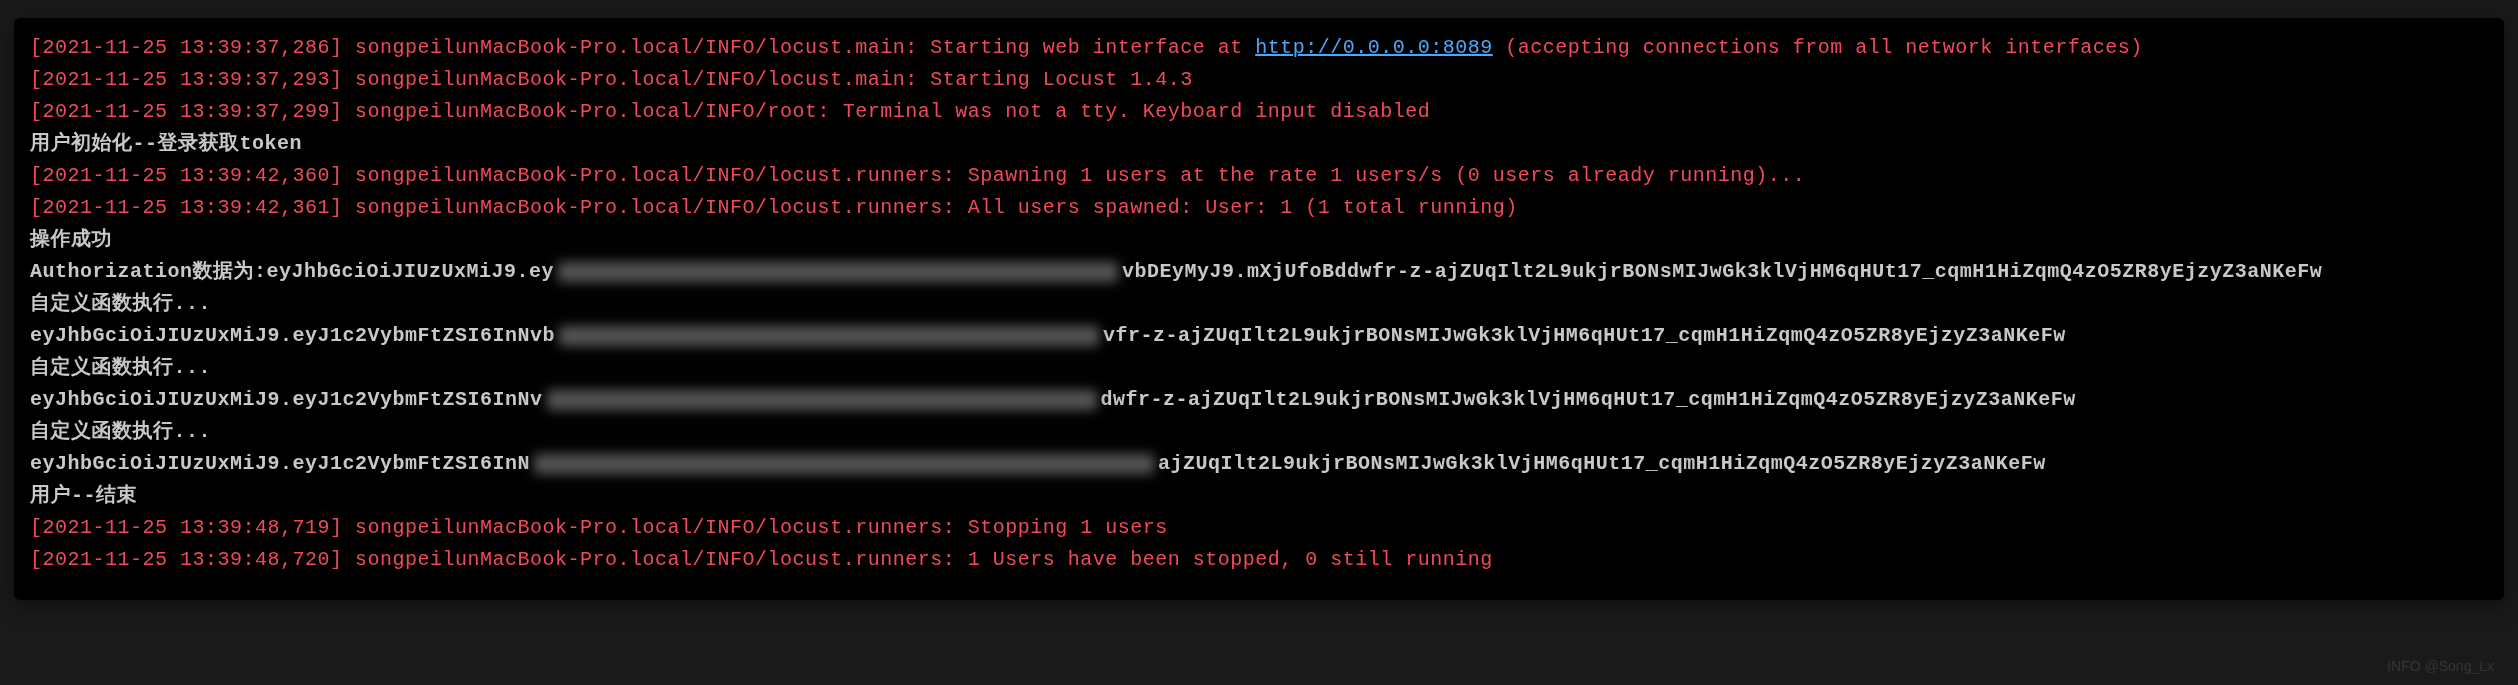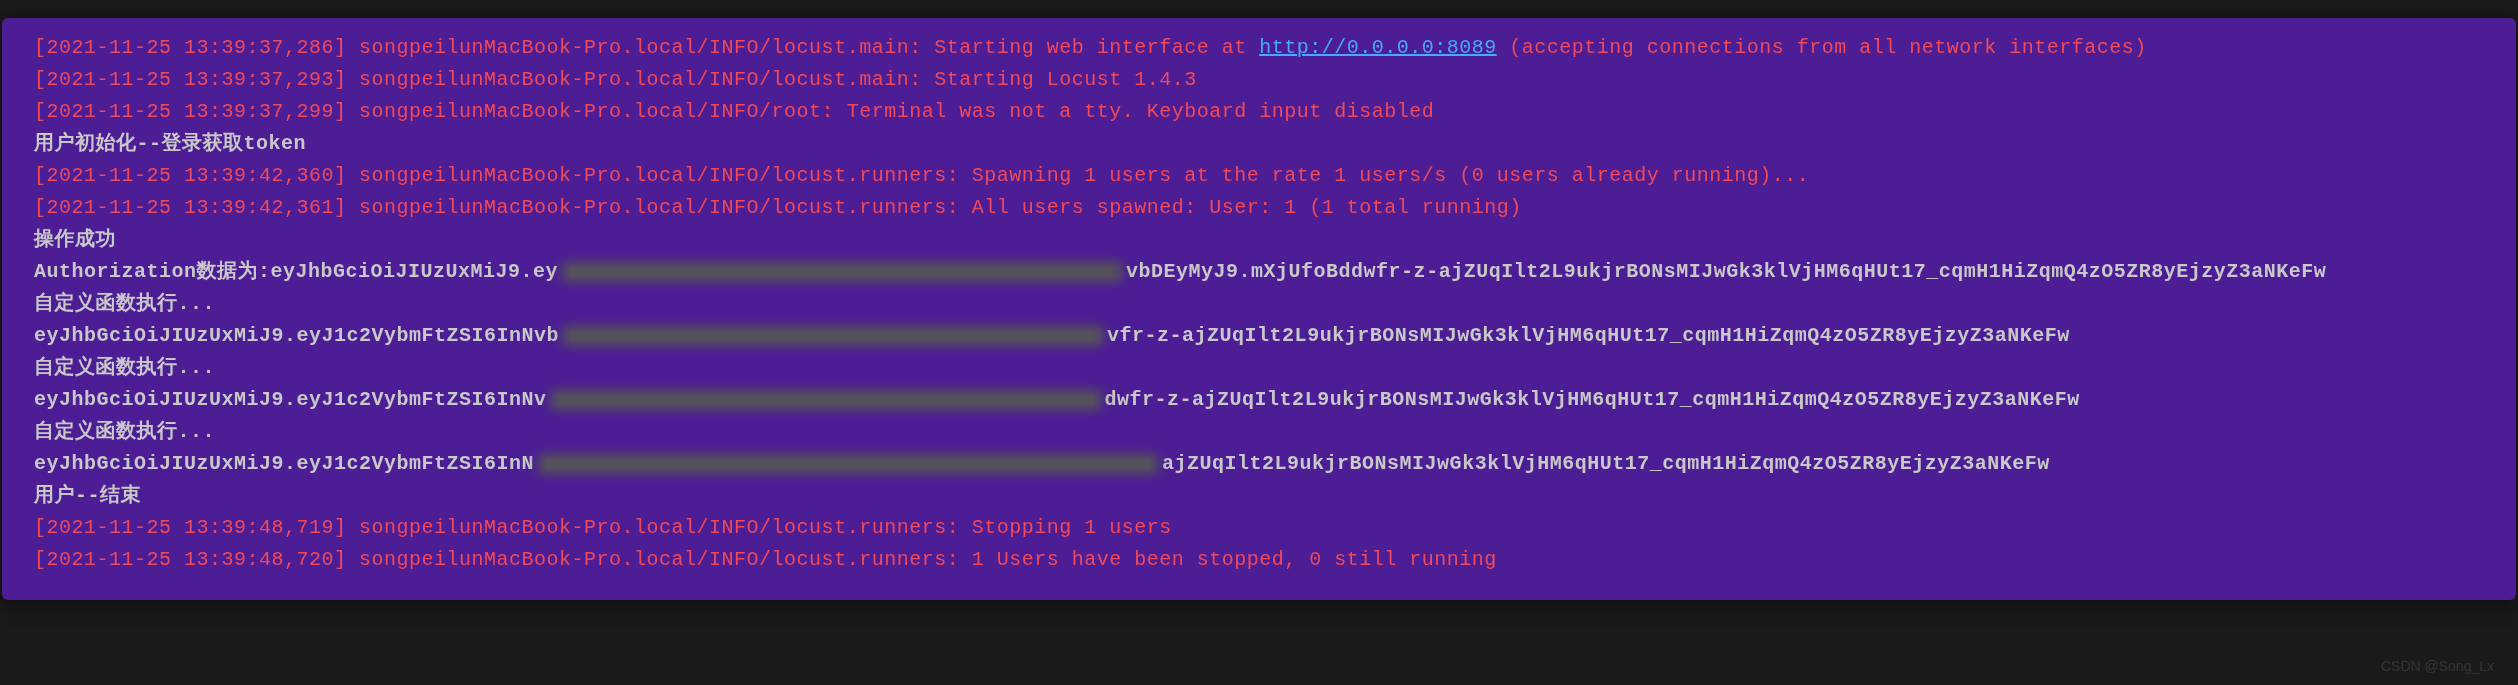--- a/index.html
+++ b/index.html
@@ -5,24 +5,24 @@
     * { margin: 0; padding: 0; box-sizing: border-box; }
     body {
       background: #1a1a1a;
       font-family: 'Menlo', 'Monaco', 'Courier New', monospace;
       font-size: 20px;
       line-height: 1.6;
       padding: 18px 0 30px 0;
       min-width: 2518px;
     }
     .terminal {
-      background: #4c1d95;
-      padding: 14px 32px 24px 32px;
+      background: #000000;
+      padding: 14px 32px 24px 16px;
       border-radius: 6px;
-      margin: 0 2px;
+      margin: 0 14px;
       box-shadow: 0 4px 20px rgba(0,0,0,0.5);
       white-space: pre;
       overflow: hidden;
     }
     .log-line {
       color: #f04a5a;
       font-weight: 500;
       letter-spacing: 0.5px;
     }
     .plain-line {
@@ -52,13 +52,13 @@
       color: rgba(200,200,200,0.15);
       font-size: 14px;
       font-family: sans-serif;
     }
   </style>
 </head>
 <body>
 
 <div class="terminal" id="terminal"><div class="log-line"><span>[2021-11-25 13:39:37,286] songpeilunMacBook-Pro.local/INFO/locust.main: Starting web interface at </span><span class="url-link">http://0.0.0.0:8089</span><span> (accepting connections from all network interfaces)</span></div><div class="log-line">[2021-11-25 13:39:37,293] songpeilunMacBook-Pro.local/INFO/locust.main: Starting Locust 1.4.3</div><div class="log-line">[2021-11-25 13:39:37,299] songpeilunMacBook-Pro.local/INFO/root: Terminal was not a tty. Keyboard input disabled</div><div class="plain-line">用户初始化--登录获取token</div><div class="log-line">[2021-11-25 13:39:42,360] songpeilunMacBook-Pro.local/INFO/locust.runners: Spawning 1 users at the rate 1 users/s (0 users already running)...</div><div class="log-line">[2021-11-25 13:39:42,361] songpeilunMacBook-Pro.local/INFO/locust.runners: All users spawned: User: 1 (1 total running)</div><div class="plain-line">操作成功</div><div class="plain-line"><span>Authorization数据为:eyJhbGciOiJIUzUxMiJ9.ey</span><span class="blurred" style="width: 560px;">████████████████████████████████████████████████</span><span>vbDEyMyJ9.mXjUfoBddwfr-z-ajZUqIlt2L9ukjrBONsMIJwGk3klVjHM6qHUt17_cqmH1HiZqmQ4zO5ZR8yEjzyZ3aNKeFw</span></div><div class="plain-line">自定义函数执行...</div><div class="plain-line"><span>eyJhbGciOiJIUzUxMiJ9.eyJ1c2VybmFtZSI6InNvb</span><span class="blurred" style="width: 540px;">████████████████████████████████████████████████</span><span>vfr-z-ajZUqIlt2L9ukjrBONsMIJwGk3klVjHM6qHUt17_cqmH1HiZqmQ4zO5ZR8yEjzyZ3aNKeFw</span></div><div class="plain-line">自定义函数执行...</div><div class="plain-line"><span>eyJhbGciOiJIUzUxMiJ9.eyJ1c2VybmFtZSI6InNv</span><span class="blurred" style="width: 550px;">████████████████████████████████████████████████</span><span>dwfr-z-ajZUqIlt2L9ukjrBONsMIJwGk3klVjHM6qHUt17_cqmH1HiZqmQ4zO5ZR8yEjzyZ3aNKeFw</span></div><div class="plain-line">自定义函数执行...</div><div class="plain-line"><span>eyJhbGciOiJIUzUxMiJ9.eyJ1c2VybmFtZSI6InN</span><span class="blurred" style="width: 620px;">████████████████████████████████████████████████</span><span>ajZUqIlt2L9ukjrBONsMIJwGk3klVjHM6qHUt17_cqmH1HiZqmQ4zO5ZR8yEjzyZ3aNKeFw</span></div><div class="plain-line">用户--结束</div><div class="log-line">[2021-11-25 13:39:48,719] songpeilunMacBook-Pro.local/INFO/locust.runners: Stopping 1 users</div><div class="log-line">[2021-11-25 13:39:48,720] songpeilunMacBook-Pro.local/INFO/locust.runners: 1 Users have been stopped, 0 still running</div></div>
 
-<div class="watermark">CSDN @Song_Lx</div>
+<div class="watermark">INFO @Song_Lx</div>
 
 </body></html>

